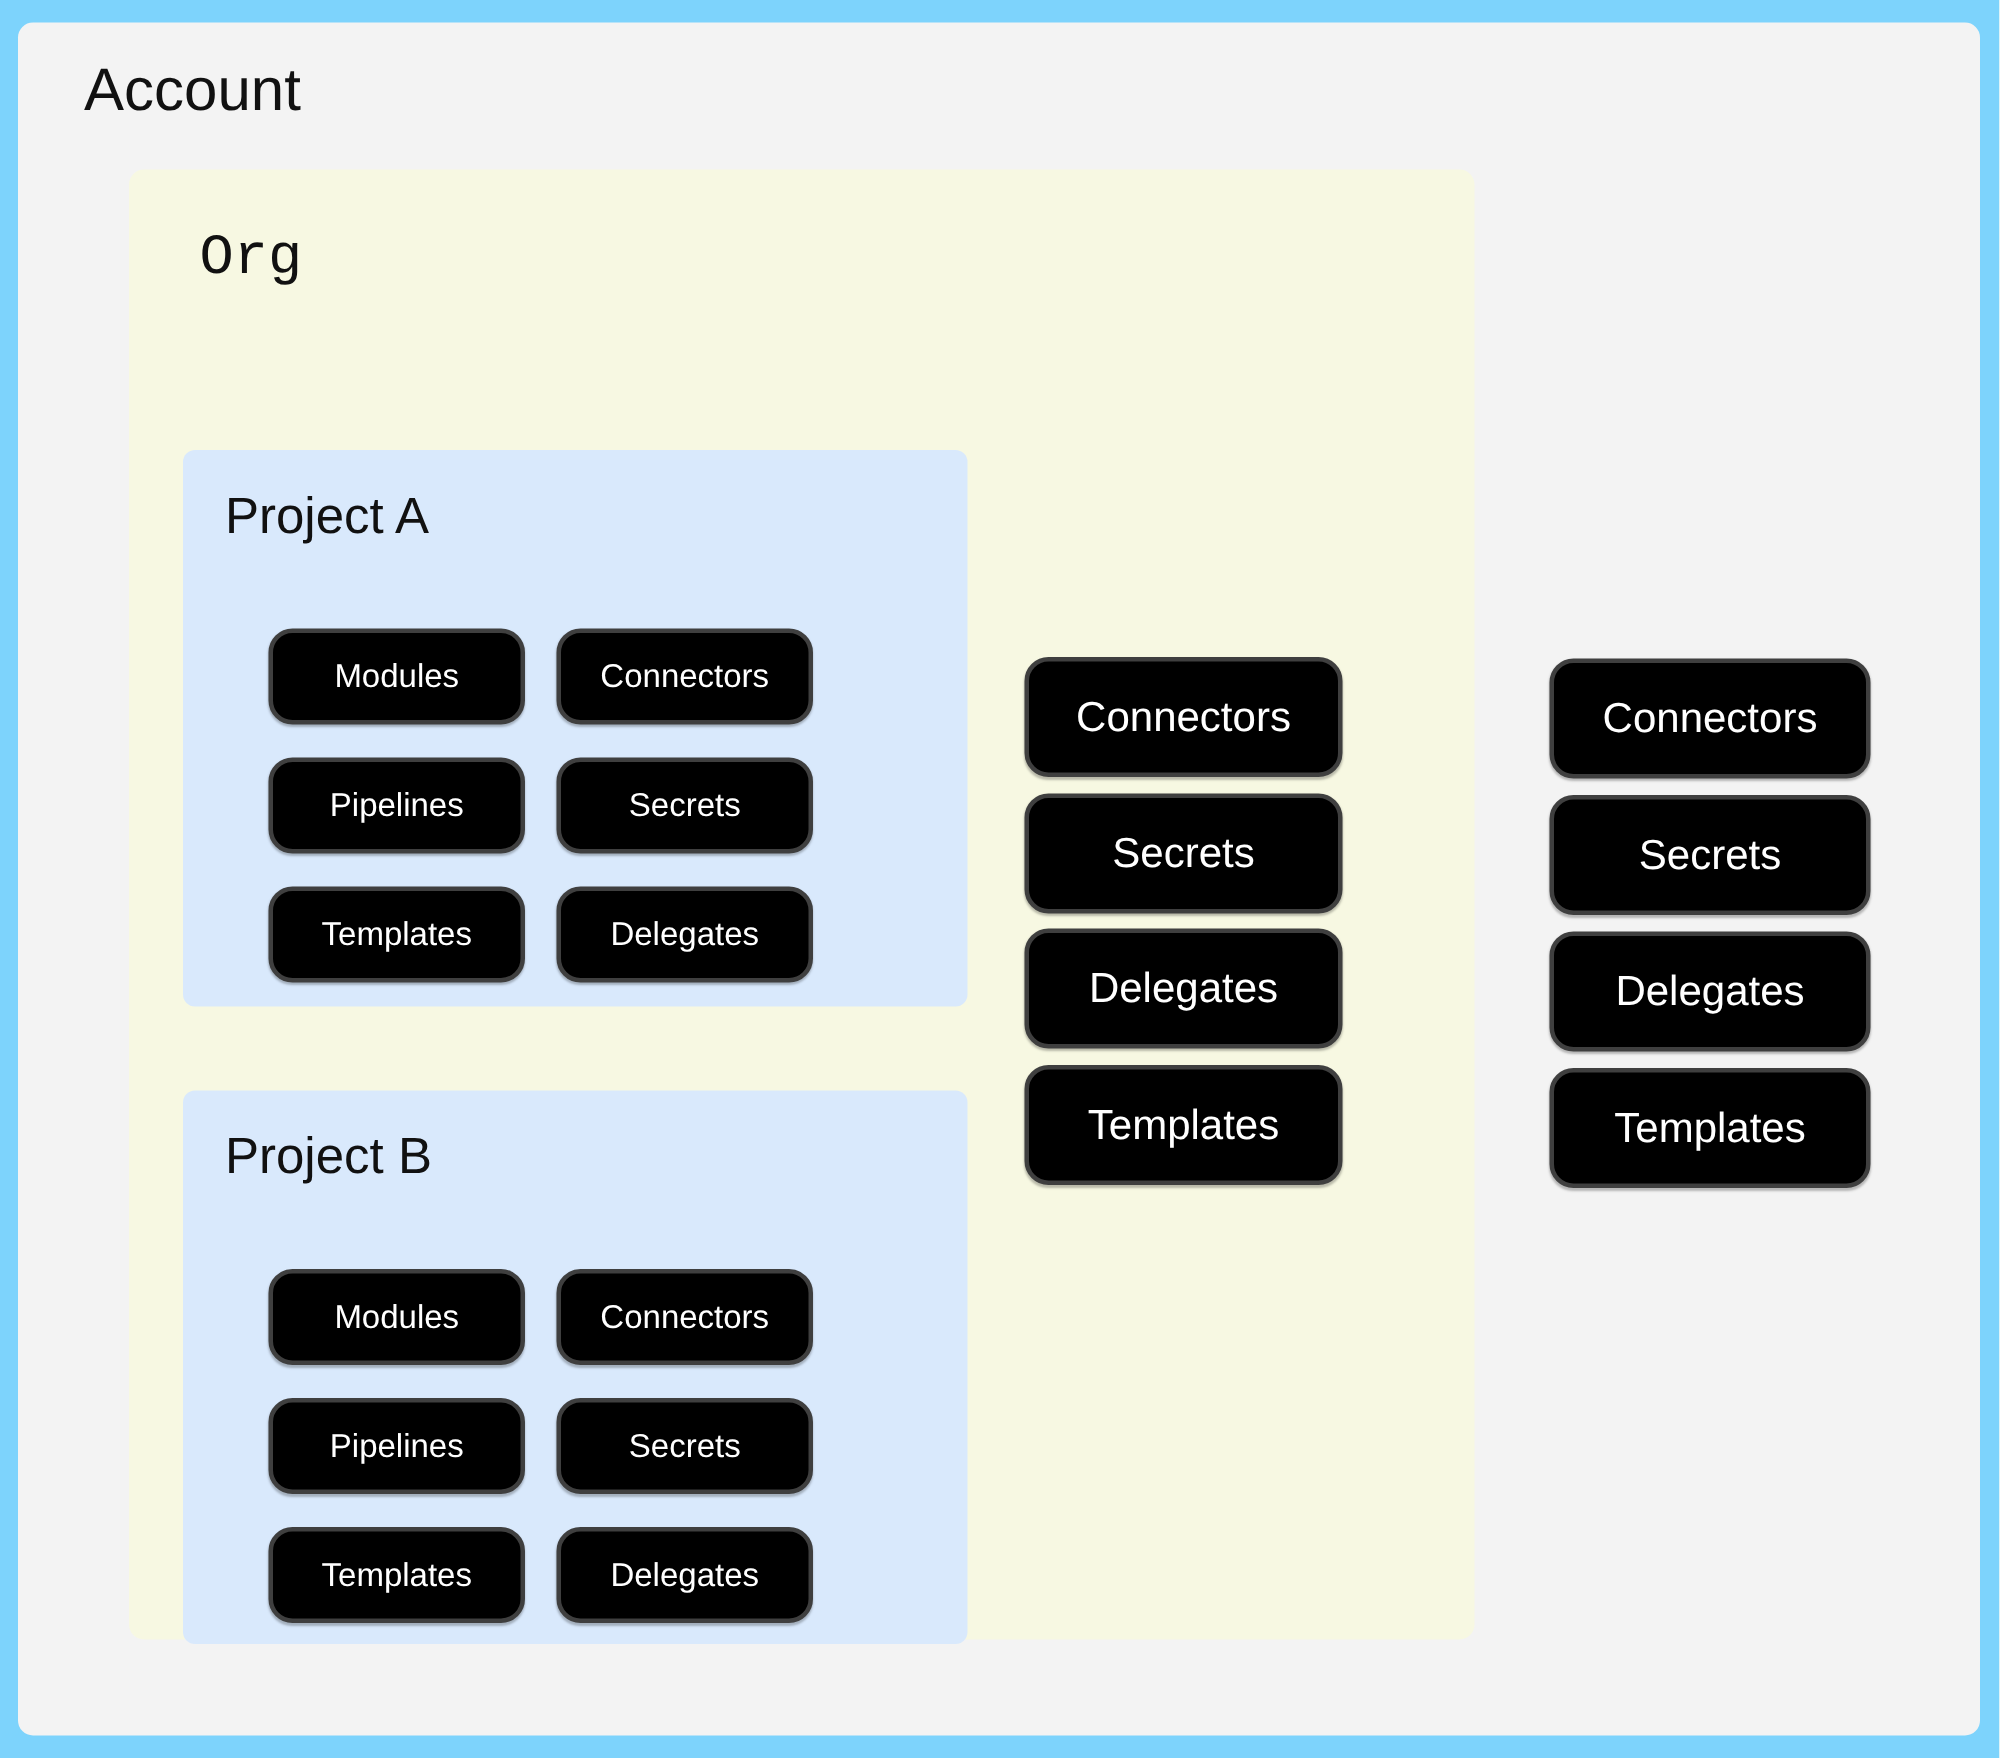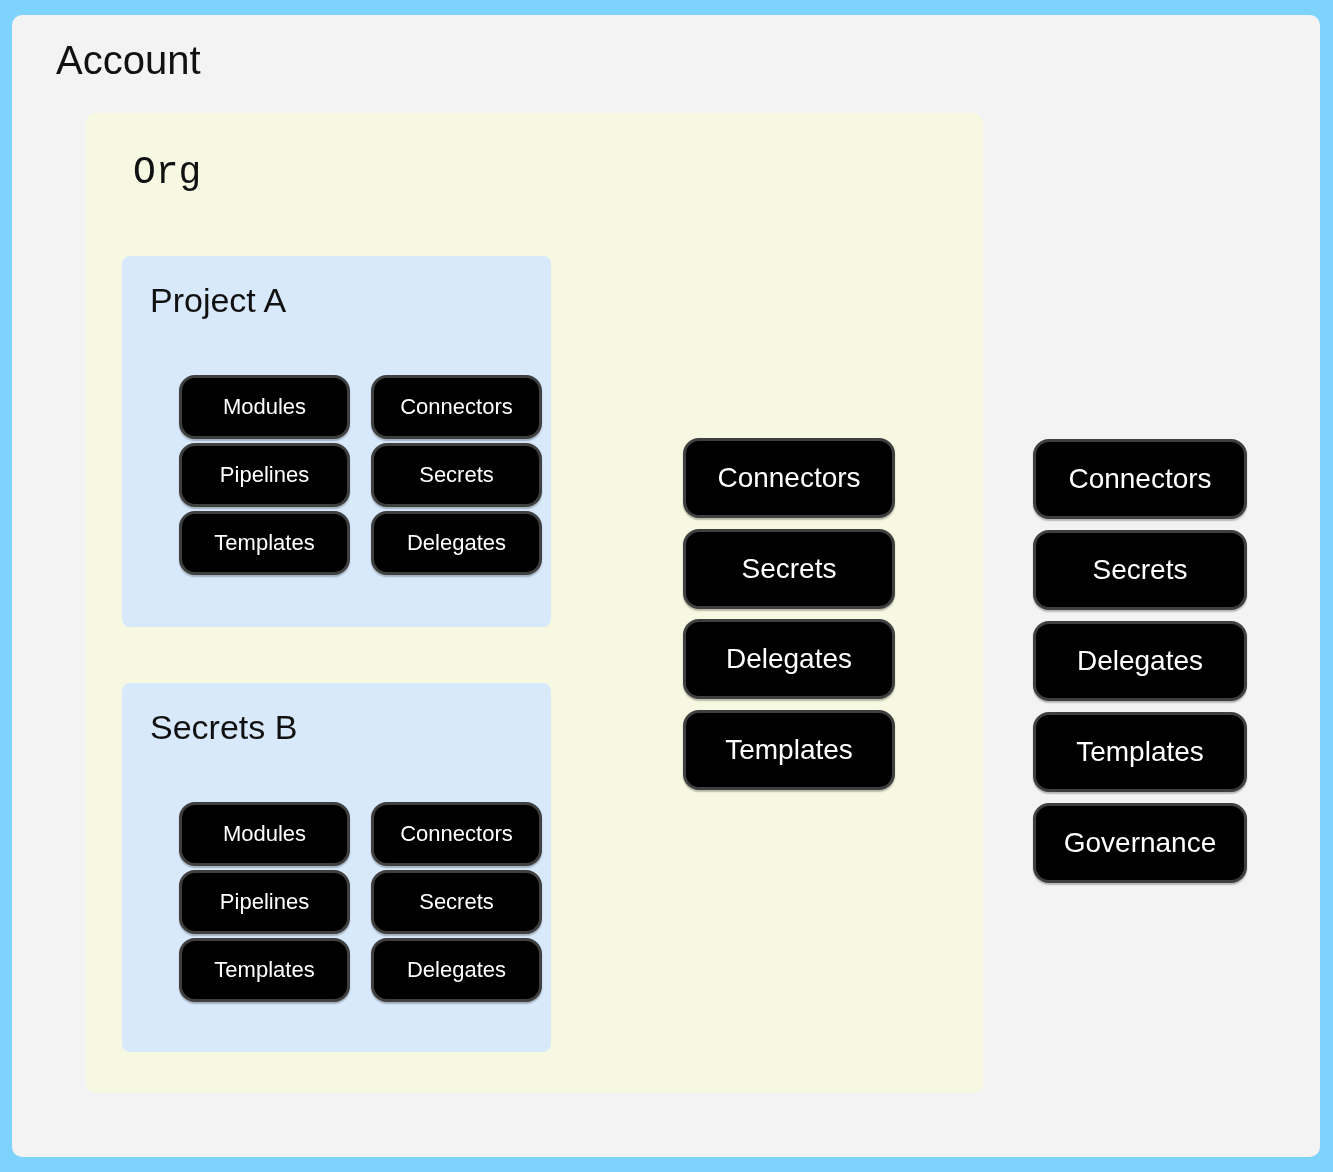--- a/index.html
+++ b/index.html
@@ -30,23 +30,24 @@
     width: 1308px; height: 1142px;
     background: var(--account-bg);
   }
   .org-box {
     left: 74px; top: 98px;
     width: 897px; height: 980px;
     background: var(--org-bg);
   }
   .project-box {
     left: 36px;
-    width: 429px; height: 371px;
+    width: 523px; height: 371px;
     background: var(--project-bg);
     border-radius: 8px;
+    margin-top: 44px;
   }
   .project-a { top: 143px; }
   .project-b { top: 570px; height: 369px; }
 
   .title {
     position: absolute;
     line-height: 1;
     color: var(--title-text);
     font-weight: 400;
     white-space: nowrap;
@@ -66,21 +67,21 @@
     text-align: center;
     box-shadow: 0 1.5px 1.5px rgba(0,0,0,0.25);
     white-space: nowrap;
   }
   .project-grid {
     position: absolute;
     left: 57px; top: 119px;
     display: grid;
     grid-template-columns: 171px 171px;
     grid-auto-rows: 64px;
-    gap: 4px 21px;
+    gap: 22px 21px;
   }
   .project-grid .pill { font-size: 22px; }
 
   .pill-col {
     position: absolute;
     display: flex;
     flex-direction: column;
   }
   .pill-col .pill { height: 80px; font-size: 28px; }
   .org-pill-col {
@@ -111,21 +112,21 @@
           <div class="pill">Modules</div>
           <div class="pill">Connectors</div>
           <div class="pill">Pipelines</div>
           <div class="pill">Secrets</div>
           <div class="pill">Templates</div>
           <div class="pill">Delegates</div>
         </div>
       </div>
 
       <div class="box project-box project-b">
-        <div class="title project-title">Secrets B</div>
+        <div class="title project-title">Project B</div>
         <div class="project-grid">
           <div class="pill">Modules</div>
           <div class="pill">Connectors</div>
           <div class="pill">Pipelines</div>
           <div class="pill">Secrets</div>
           <div class="pill">Templates</div>
           <div class="pill">Delegates</div>
         </div>
       </div>
 
@@ -135,17 +136,16 @@
         <div class="pill">Delegates</div>
         <div class="pill">Templates</div>
       </div>
     </div>
 
     <div class="pill-col account-pill-col">
       <div class="pill">Connectors</div>
       <div class="pill">Secrets</div>
       <div class="pill">Delegates</div>
       <div class="pill">Templates</div>
-      <div class="pill">Governance</div>
     </div>
   </div>
 
 </div>
 
 </body></html>

